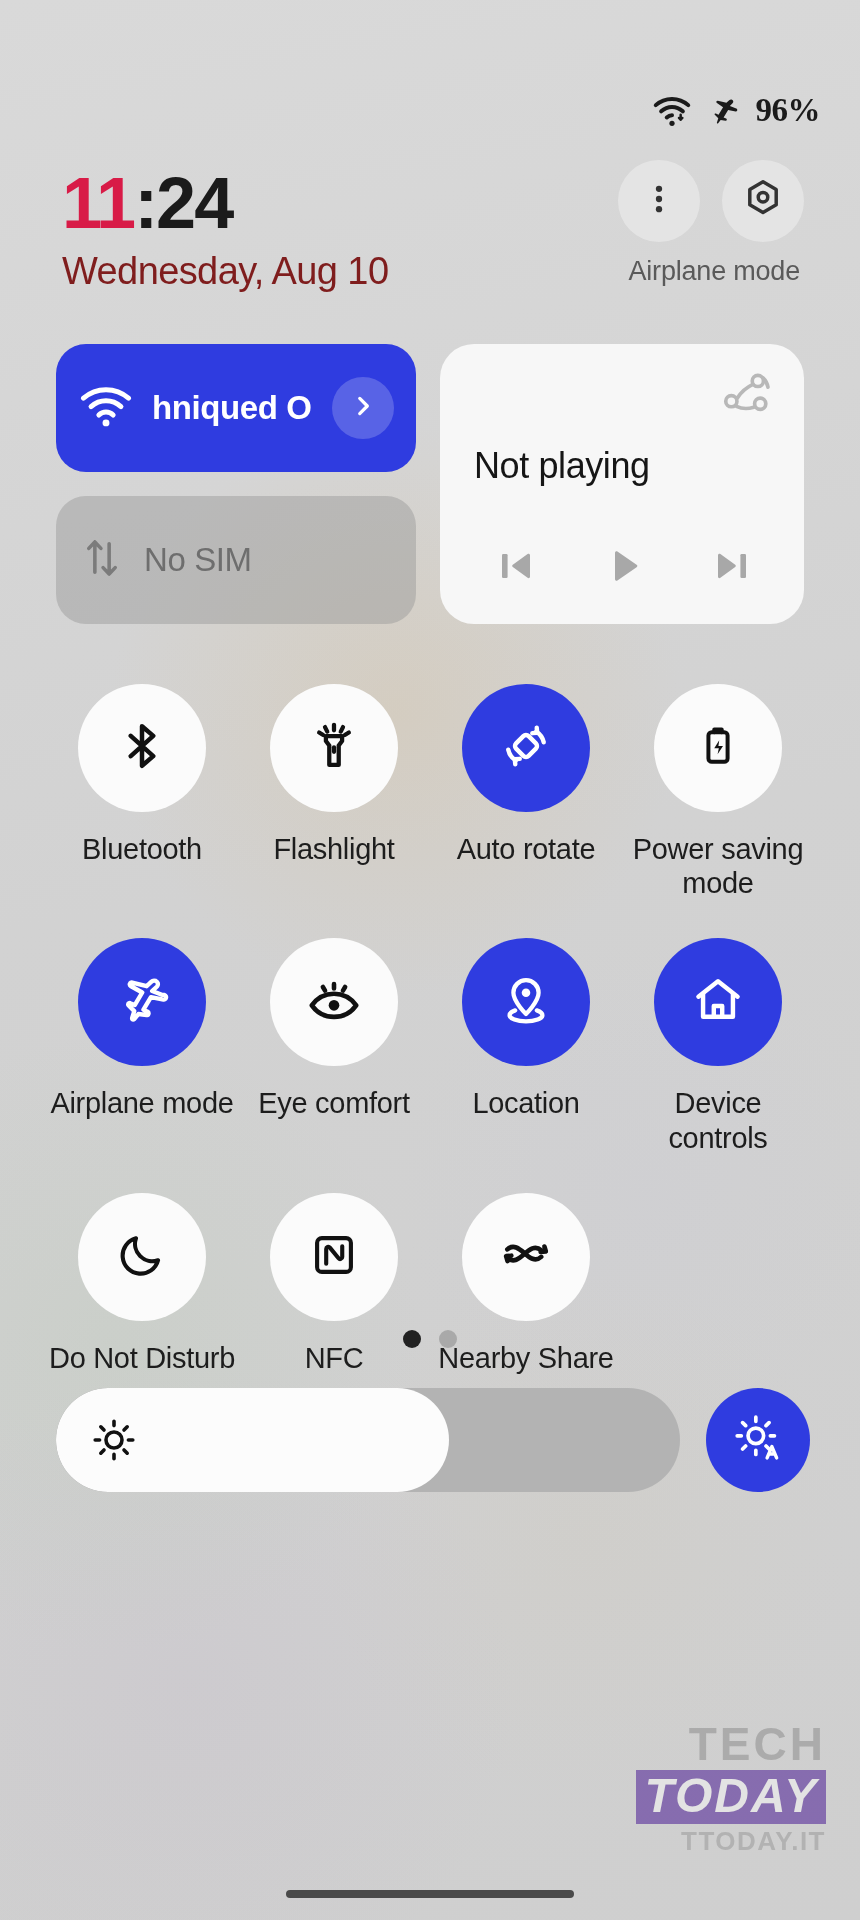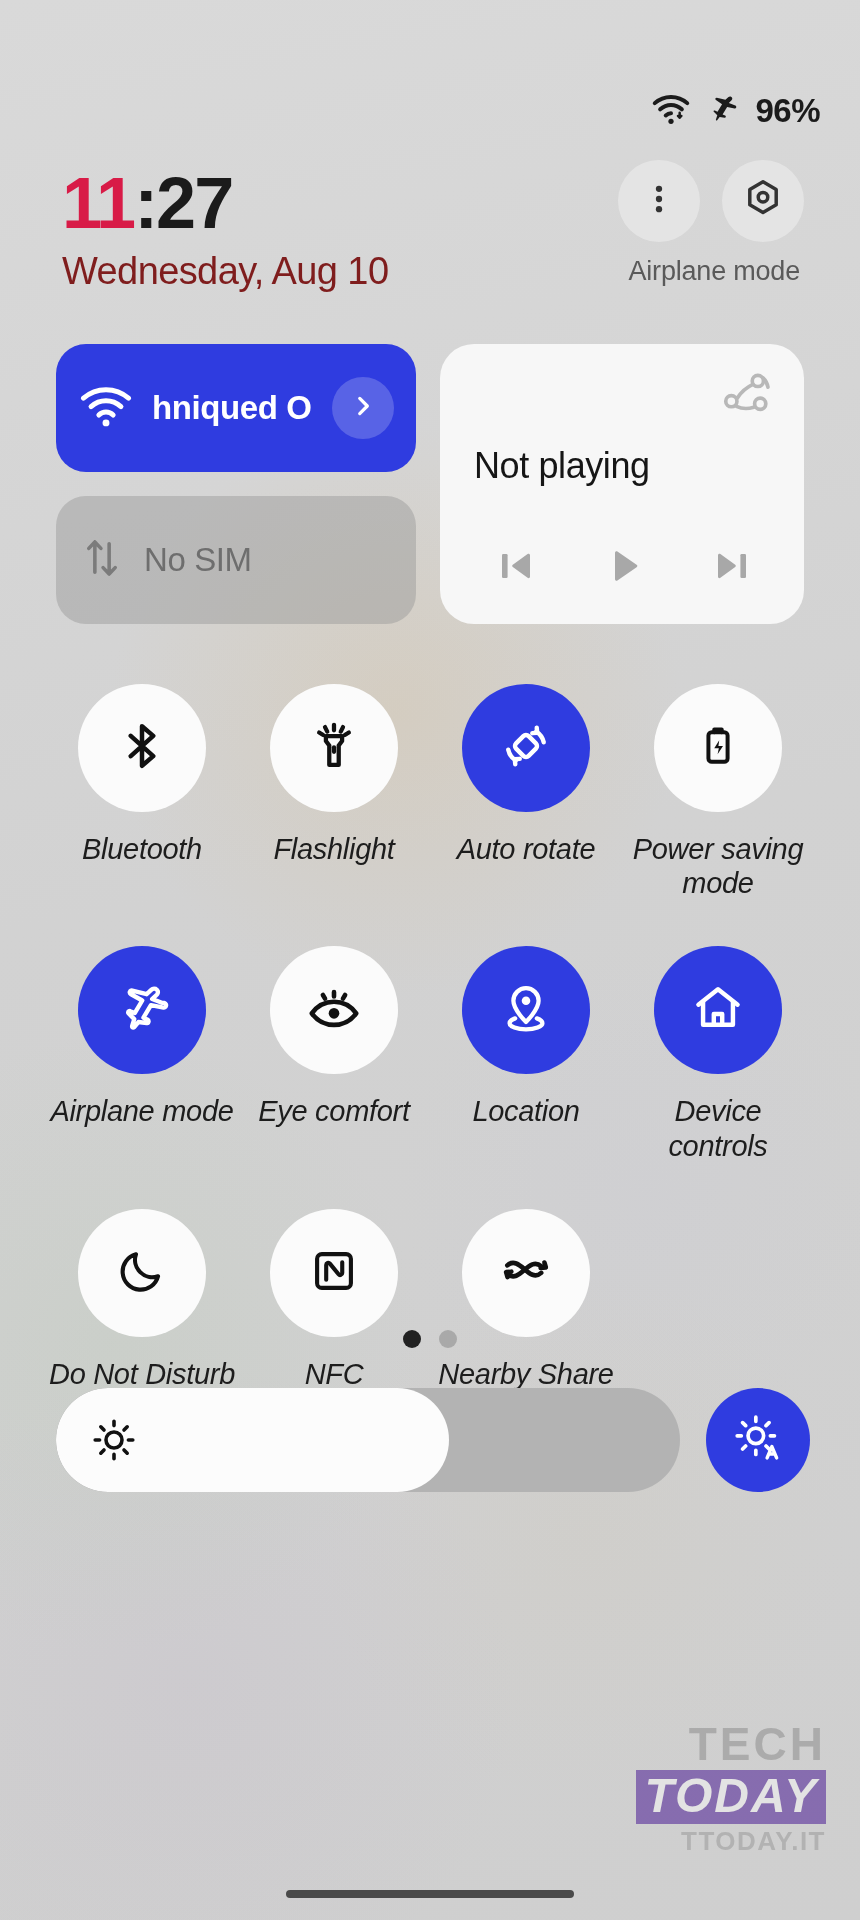--- a/index.html
+++ b/index.html
@@ -38,21 +38,23 @@
     width: 860px;
     height: 1920px;
   }
 
   
   .status-bar {
     position: absolute;
     top: 92px;
     right: 40px;
     display: flex;
+    align-items: center;
     gap: 14px;
+    font-family: Liberation Serif, serif;
   }
   .status-bar svg { display: block; }
   .battery-pct {
     font-size: 33px;
     font-weight: 700;
     color: #1b1b1b;
     letter-spacing: -0.5px;
   }
 
   
@@ -202,22 +204,21 @@
   .media-btn { cursor: pointer; display:flex; }
 
   
   .tiles {
     position: absolute;
     top: 660px;
     left: 46px;
     right: 46px;
     display: grid;
     grid-template-columns: repeat(4, 1fr);
-    row-gap: 22px;
-    font-style: italic;
+    row-gap: 14px;
   }
   .tile {
     display: flex;
     flex-direction: column;
     align-items: center;
     padding-top: 24px;
     cursor: pointer;
   }
   .tile-circle {
     width: 128px;
@@ -366,21 +367,21 @@
     <span>
       <svg width="36" height="32" viewBox="0 0 24 24" fill="#1b1b1b">
         <path d="M21.2 10.1c.6.2.9.9.7 1.5-.2.5-.7.8-1.2.7l-5.6-1.1-3.4 5.6 1.9.9c.4.2.6.6.5 1-.1.4-.5.7-.9.6l-3.7-.5-1.9 2.4c-.2.3-.6.3-.8 0-.1-.2-.2-.4-.1-.6l1-3.1-2.6-2.6c-.3-.3-.2-.8.2-1 .2-.1.4-.1.6 0l2 .9 3.4-5.6L6.7 6c-.5-.3-.6-.9-.3-1.3.2-.3.6-.5 1-.4l6.4 1.6 2.1-2c.6-.5 1.4-.7 2.1-.4.9.4 1.2 1.4.8 2.2-.1.2-.2.3-.4.5l-2 2 4.8 1.9z"></path>
       </svg>
     </span>
     <span class="battery-pct">96%</span>
   </div>
 
   <div class="clock-row">
     <div class="clock-left">
-      <div class="time"><span class="hh">11</span><span class="colon">:</span><span class="mm">27</span></div>
+      <div class="time"><span class="hh">11</span><span class="colon">:</span><span class="mm">24</span></div>
       <div class="date">Wednesday, Aug 10</div>
     </div>
 
     <div class="clock-right">
       <div class="header-buttons">
         <div class="circle-btn">
           <span>
             <svg width="36" height="36" viewBox="0 0 24 24" fill="#333">
               <circle cx="12" cy="5.2" r="2.1"></circle>
                 <circle cx="12" cy="12" r="2.1"></circle>

